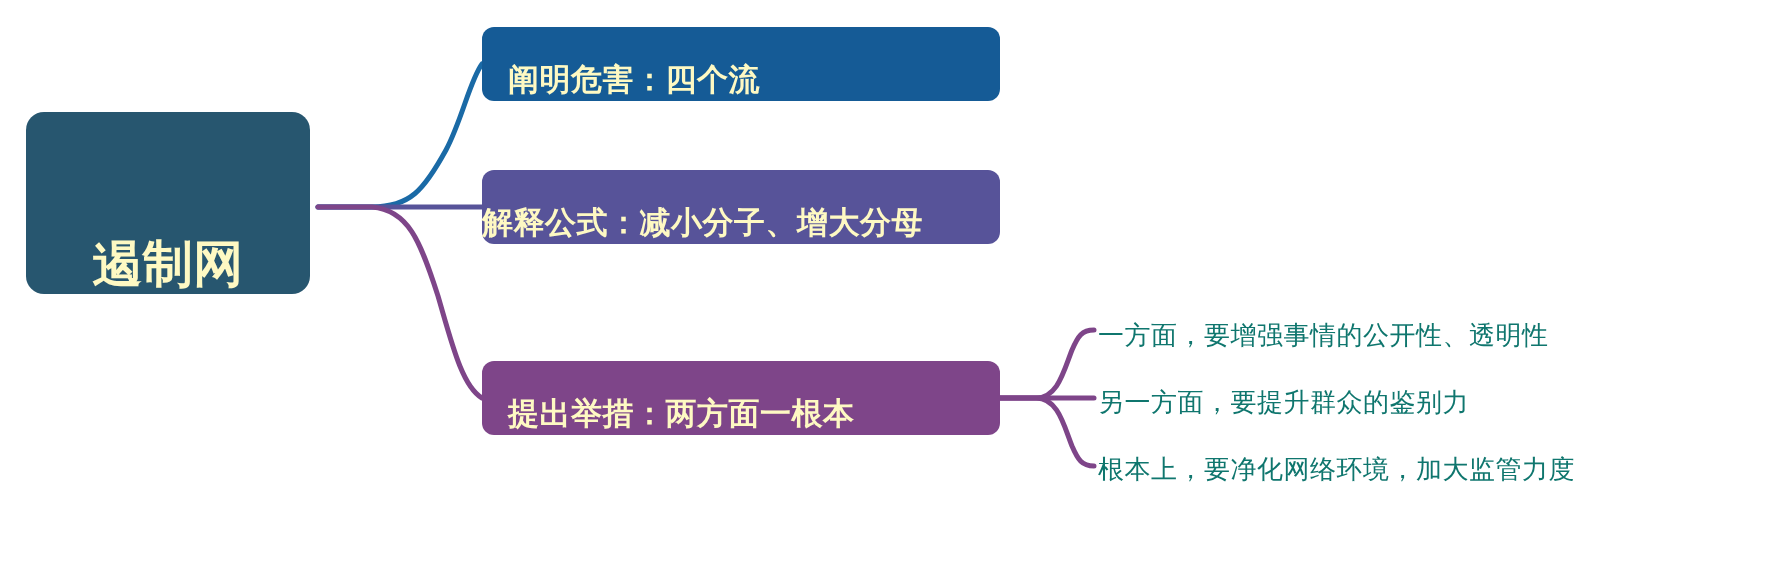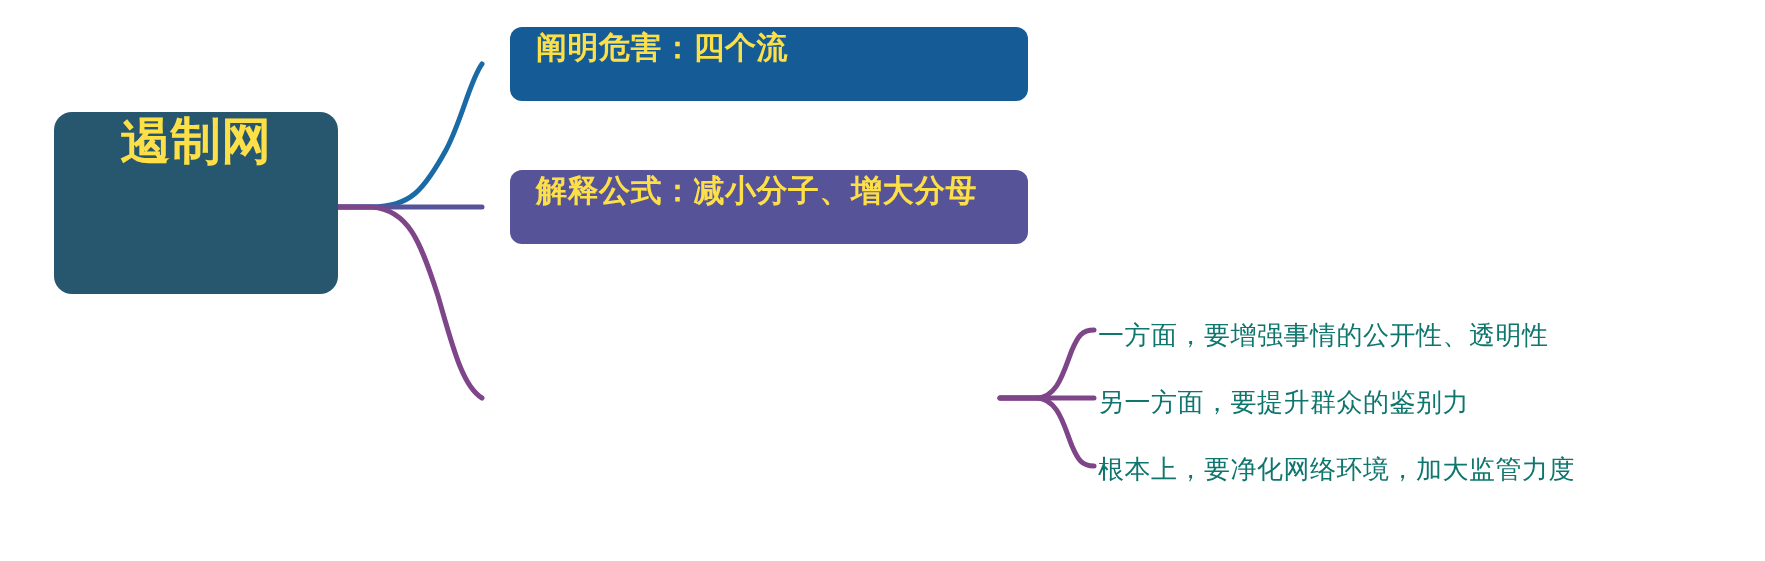--- a/index.html
+++ b/index.html
@@ -21,26 +21,25 @@
     position: absolute;
     left: 0;
     top: 0;
     width: 1765px;
     height: 561px;
     pointer-events: none;
   }
   .node {
     position: absolute;
     display: flex;
-    align-items: flex-start;
+    align-items: flex-end;
     box-sizing: border-box;
-    color: #fde047;
+    color: #fef9c3;
     font-weight: bold;
     letter-spacing: 0.5px;
-    margin-left: 28px;
   }
   #root-node {
     left: 26px;
     top: 112px;
     width: 284px;
     height: 182px;
     border-radius: 18px;
     background: #27566f;
     justify-content: center;
     text-align: center;
@@ -59,21 +58,20 @@
     padding-left: 26px;
   }
   #branch-node-1 {
     left: 482px;
     top: 170px;
     width: 518px;
     height: 74px;
     border-radius: 12px;
     background: #575399;
     font-size: 31px;
-    padding-left: 26px;
   }
   #branch-node-2 {
     left: 482px;
     top: 361px;
     width: 518px;
     height: 74px;
     border-radius: 12px;
     background: #7e4589;
     font-size: 31px;
     padding-left: 26px;
@@ -112,20 +110,23 @@
   </div>
 
   <div class="node" id="branch-node-0">
     <span>阐明危害：四个流</span>
   </div>
 
   <div class="node" id="branch-node-1">
     <span>解释公式：减小分子、增大分母</span>
   </div>
 
+  <div class="node" id="branch-node-2">
+    <span>提出举措：两方面一根本</span>
+  </div>
 
   <div class="leaf" id="leaf-0">
     <span>一方面，要增强事情的公开性、透明性</span>
   </div>
 
   <div class="leaf" id="leaf-1">
     <span>另一方面，要提升群众的鉴别力</span>
   </div>
 
   <div class="leaf" id="leaf-2">

